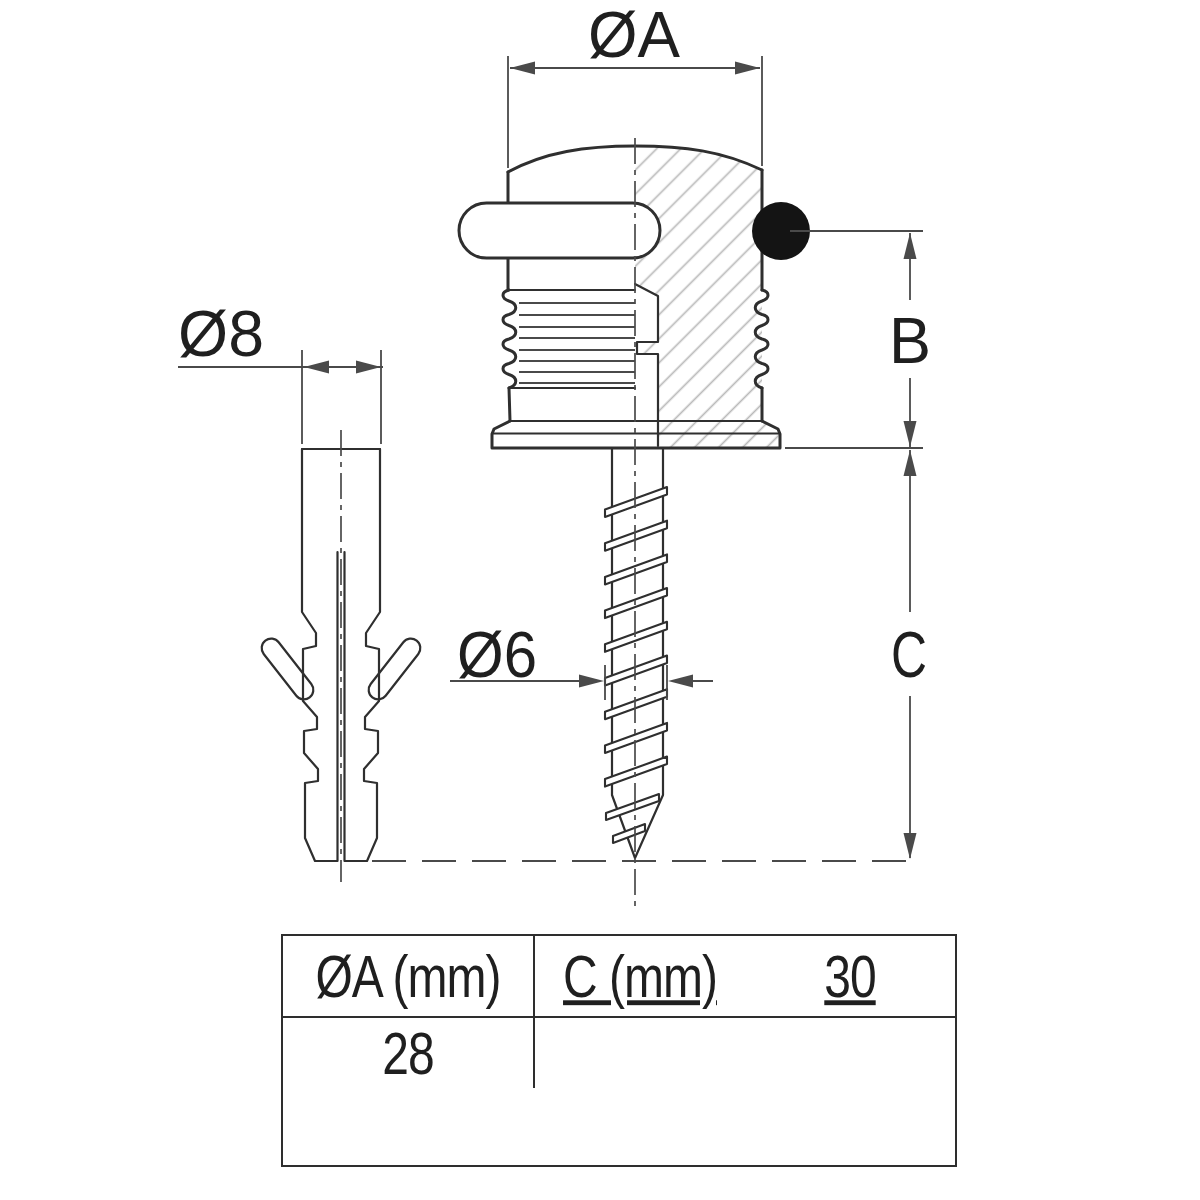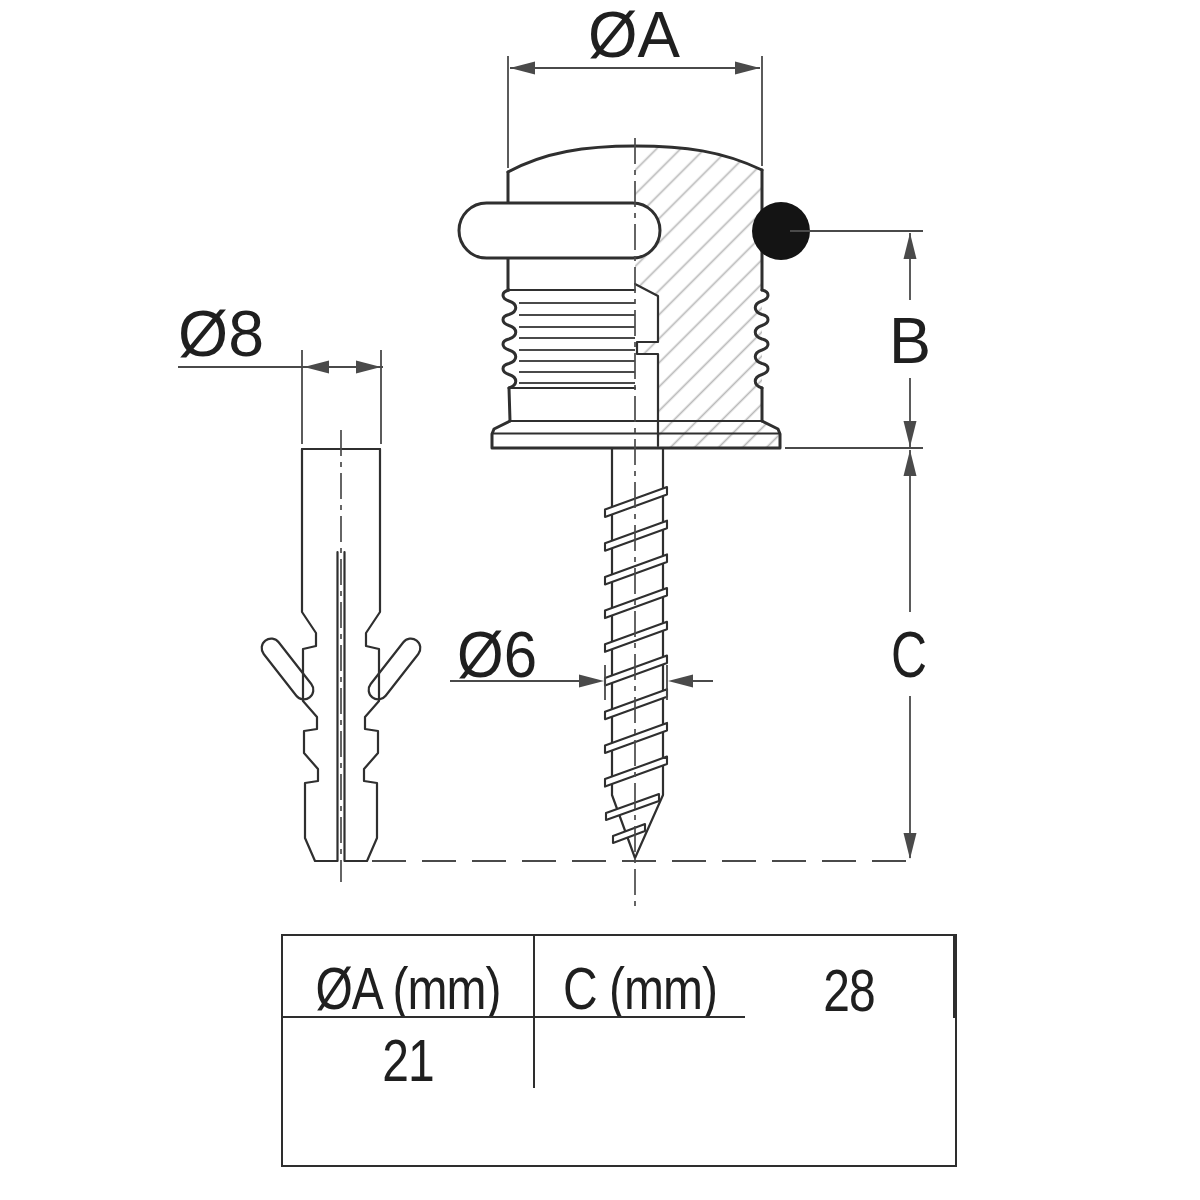--- a/index.html
+++ b/index.html
@@ -17,24 +17,24 @@
   .thin{fill:none;stroke:var(--thin);stroke-width:1.8;}
   .dashline{fill:none;stroke:var(--thin);stroke-width:2;stroke-dasharray:34 16;}
   .cline{fill:none;stroke:var(--thin);stroke-width:1.7;stroke-dasharray:26 6 5 6;}
   .arrow{fill:var(--thin);stroke:none;}
   .flight{fill:#fff;stroke:var(--line);stroke-width:2.1;stroke-linejoin:round;}
   .lbl{font-family:"Liberation Sans",sans-serif;font-size:64px;fill:var(--text);text-anchor:middle;}
   
   .spec-table{position:absolute;left:281px;top:934px;width:672px;height:229px;
               border:2.5px solid var(--table_border);box-sizing:content-box;
               display:grid;grid-template-columns:252px 210px 210px;grid-template-rows:82px 70px 77px;}
-  .cell{display:flex;align-items:flex-end;justify-content:center;
+  .cell{display:flex;align-items:center;justify-content:center;
         border-right:2.5px solid var(--table_border);border-bottom:2.5px solid var(--table_border);
         color:var(--text);overflow:hidden;}
-  .cell.last-col{border-right:none;}
+  .cell.last-col{border-right:none;text-decoration:underline;}
   .cell.last-row{border-bottom:none;}
   .cell span{display:inline-block;font-size:48px;transform:scaleY(1.22);letter-spacing:-1px;white-space:nowrap;}
 </style>
 </head>
 <body>
 
 <div class="stage">
 
   <svg width="1200" height="1200" viewBox="0 0 1200 1200" aria-hidden="true">
     <defs>
@@ -142,22 +142,22 @@
   </svg>
 
   <div class="spec-table">
     <div class="cell">
         <span>ØA (mm)</span>
       </div>
     <div class="cell last-col">
         <span>C (mm)</span>
       </div>
 
+    <div class="cell last-col">
+        <span>30</span>
+      </div>
 
     <div class="cell last-row">
         <span>28</span>
-      </div>
-    <div class="cell last-row">
-        <span>21</span>
       </div>
   </div>
 
 </div>
 
 </body></html>

